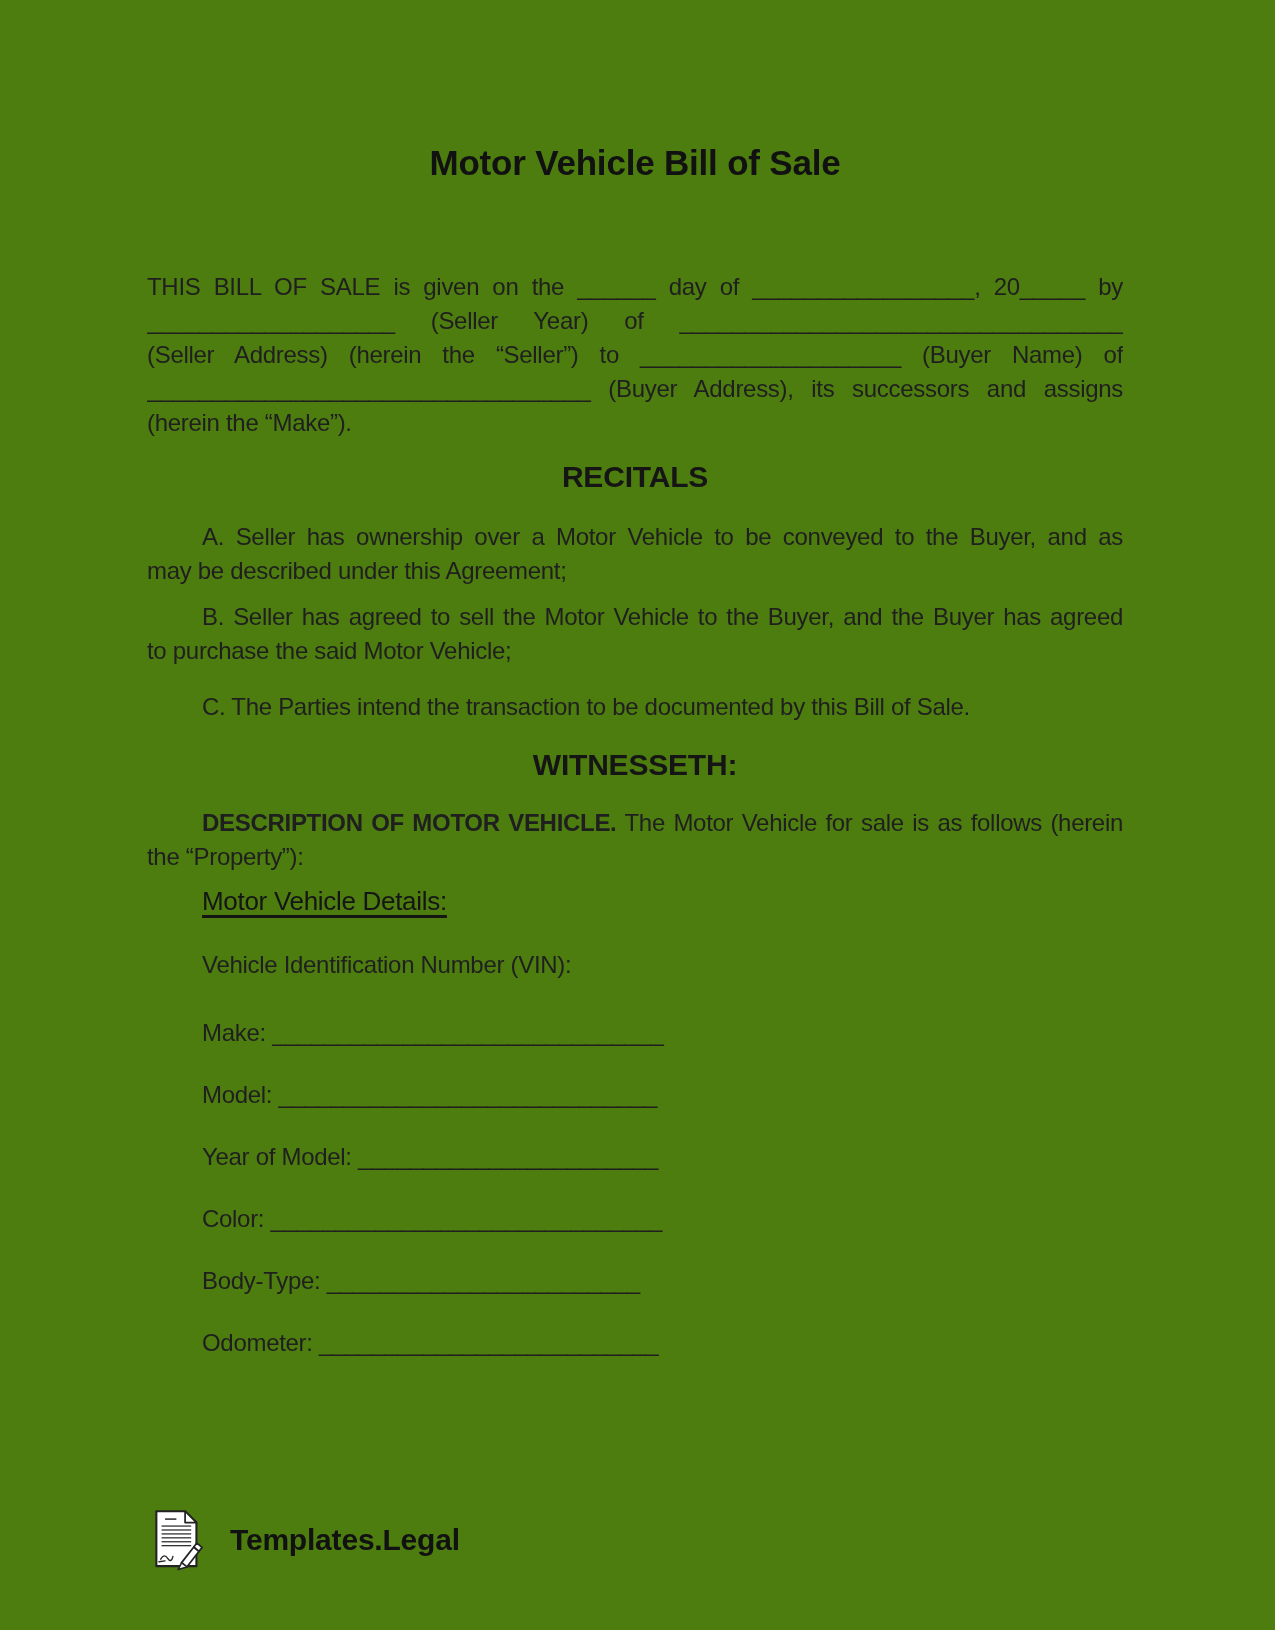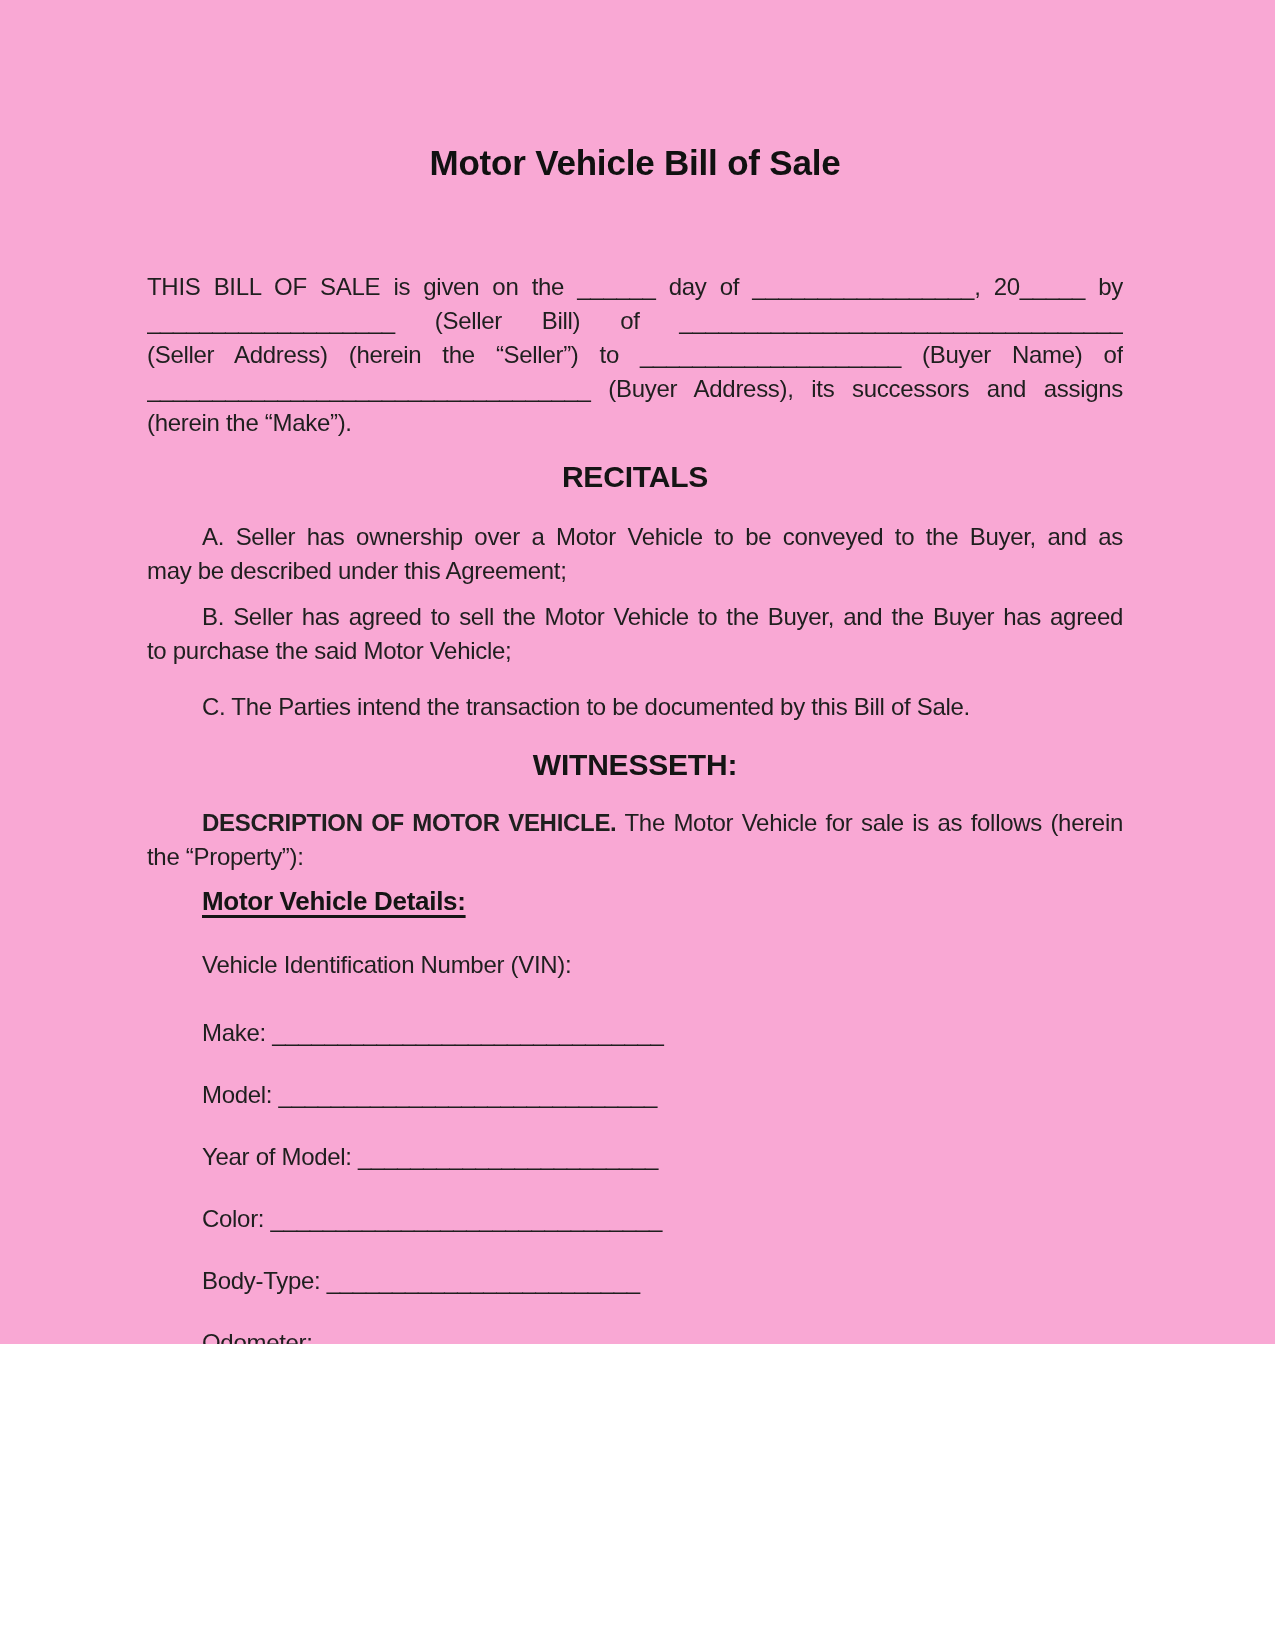--- a/index.html
+++ b/index.html
@@ -1,19 +1,19 @@
 <!DOCTYPE html>
 <html><head>
 <meta charset="utf-8">
 <style>
   html,body { margin:0; padding:0; background:#ffffff; }
   .page {
     position:relative;
-    width:1275px; height:1344px;
-    background:#f9a8d4;
+    width:1275px; height:1630px;
+    background:#4d7c0f;
     color:#1f1f1f;
     font-family:"Liberation Sans","DejaVu Sans",sans-serif;
     font-size:24px;
     line-height:34px;
     letter-spacing:-0.3px;
     overflow:hidden;
     margin:0 auto;
   }
   .content { position:absolute; left:147px; top:0; width:976px; }
   .doc-title {
@@ -32,21 +32,21 @@
   .h-recitals { margin-top:18px; }
   .para-a { margin-top:24px; }
   .para-b { margin-top:12px; }
   .para-c { margin-top:22px; }
   .h-witnesseth { margin-top:22px; }
   .para-desc { margin-top:22px; }
   .bold { font-weight:700; }
   .details { padding-left:55px; }
   .details-heading {
     margin-top:10px;
-    font-weight:700; font-size:26px; line-height:34px;
+    font-weight:400; font-size:26px; line-height:34px;
     text-decoration:underline;
     text-decoration-thickness:2.5px;
     text-underline-offset:5px;
     color:#151515;
   }
   .vin-label { margin-top:30px; }
   .vin-blank { margin-top:28px; }
   .field-row { margin-top:28px; }
   .field-row.first { margin-top:34px; }
   .footer {
@@ -62,21 +62,21 @@
 </head>
 <body>
 
 <div class="page">
   <div class="content">
 
     <div class="doc-title">Motor Vehicle Bill of Sale</div>
 
     <div class="intro">
         <div class="line just">THIS BILL OF SALE is given on the ______ day of _________________, 20_____ by</div>
-        <div class="line just">___________________ (Seller Bill) of __________________________________</div>
+        <div class="line just">___________________ (Seller Year) of __________________________________</div>
         <div class="line just">(Seller Address) (herein the “Seller”) to ____________________ (Buyer Name) of</div>
         <div class="line just">__________________________________ (Buyer Address), its successors and assigns</div>
         <div class="line">(herein the “Make”).</div>
       </div>
 
     <div class="sec-heading h-recitals">RECITALS</div>
 
     <div class="para-a">
         <div class="line just" style="text-indent: 55px;">A. Seller has ownership over a Motor Vehicle to be conveyed to the Buyer, and as</div>
         <div class="line">may be described under this Agreement;</div>

